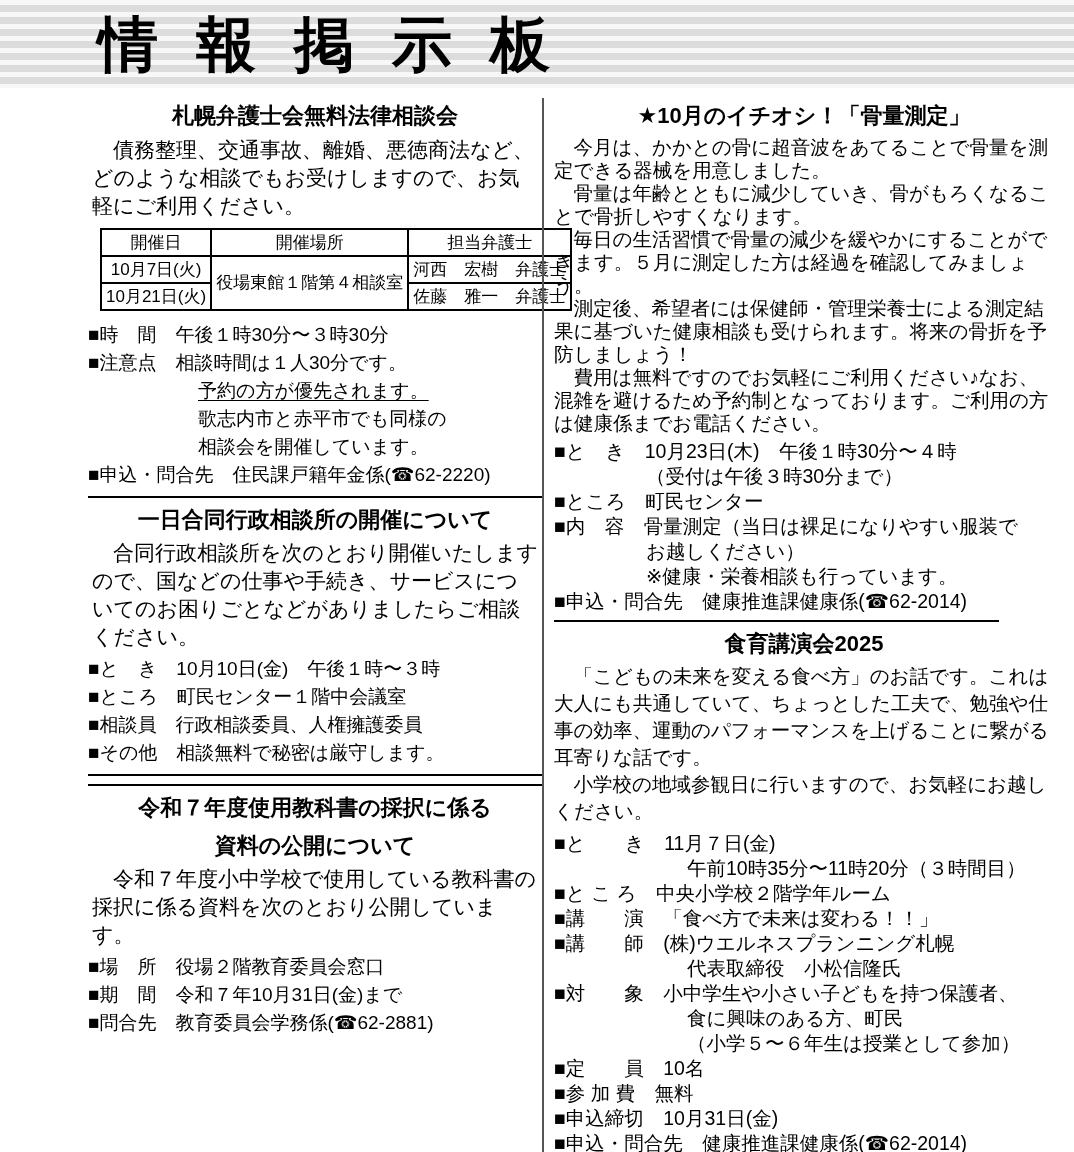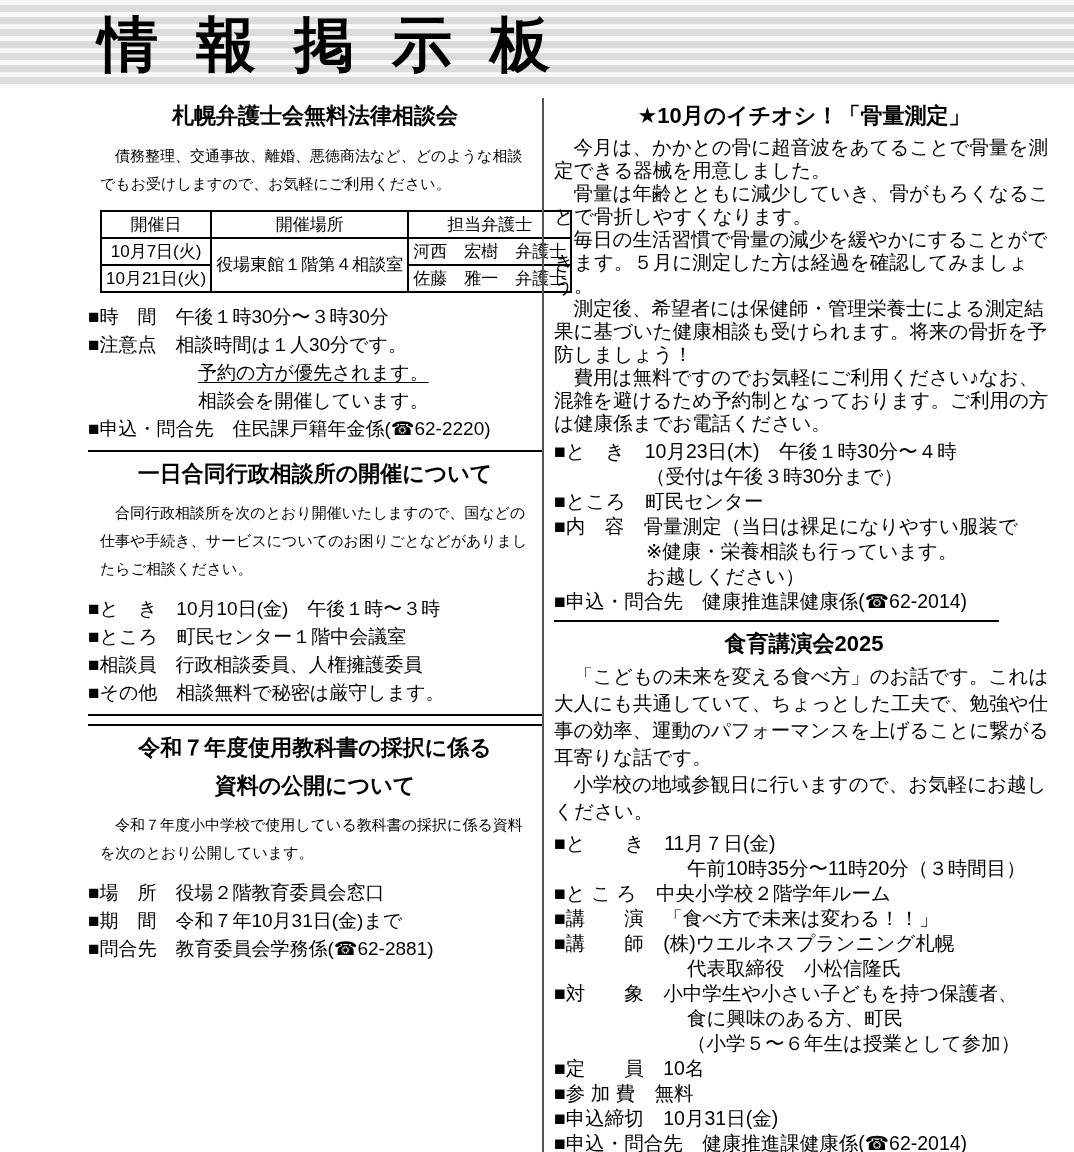--- a/index.html
+++ b/index.html
@@ -20,21 +20,21 @@
   }
   
   .content{position:relative;height:1064px;box-sizing:border-box;
     display:flex;padding:12px 20px 0 88px;}
   .vline{position:absolute;left:542px;top:10px;bottom:0;width:2px;background:#555;}
   .col{box-sizing:border-box;}
   .col.left{width:454px;}
   .col.right{width:500px;margin-left:12px;}
   
   h2{font-size:22px;font-weight:bold;text-align:center;margin:2px 0 6px;line-height:1.25;}
-  .left .para{font-size:15px;line-height:28px;text-indent:1em;margin:12px;}
+  .left .para{font-size:21px;line-height:28px;text-indent:1em;margin:4px;}
   .left .line{font-size:19px;line-height:28px;white-space:nowrap;}
   .right .para{font-size:19.5px;line-height:23px;text-indent:1em;margin:0;}
   .right .para2{line-height:27px;}
   .right .line{font-size:19.5px;line-height:25px;white-space:nowrap;}
   .ind-a{padding-left:110px;}
   .ind-b{padding-left:92px;}
   .ind-c{padding-left:133px;}
   .sm{font-size:17px;}
   .u{text-decoration:underline;text-underline-offset:3px;}
   hr.div{border:none;border-top:2px solid #000;margin:7px 0 8px 0;}
@@ -79,20 +79,21 @@
         </tr>
         <tr>
           <td>10月21日(火)</td>
           <td>佐藤　雅一　弁護士</td>
         </tr>
       </tbody>
         </table>
       <div class="line">■時　間　午後１時30分〜３時30分</div>
       <div class="line">■注意点　相談時間は１人30分です。</div>
       <div class="line ind-a u">予約の方が優先されます。</div>
+      <div class="line ind-a">歌志内市と赤平市でも同様の</div>
       <div class="line ind-a">相談会を開催しています。</div>
       <div class="line">■申込・問合先　住民課戸籍年金係(☎62-2220)</div>
     </section>
 
     <hr class="div">
 
     <section>
       <h2>一日合同行政相談所の開催について</h2>
       <p class="para">合同行政相談所を次のとおり開催いたしますので、国などの仕事や手続き、サービスについてのお困りごとなどがありましたらご相談ください。</p>
       <div class="line">■と　き　10月10日(金)　午後１時〜３時</div>
@@ -123,22 +124,22 @@
       <h2>★10月のイチオシ！「骨量測定」</h2>
       <p class="para">今月は、かかとの骨に超音波をあてることで骨量を測定できる器械を用意しました。</p>
       <p class="para">骨量は年齢とともに減少していき、骨がもろくなることで骨折しやすくなります。</p>
       <p class="para">毎日の生活習慣で骨量の減少を緩やかにすることができます。５月に測定した方は経過を確認してみましょう。</p>
       <p class="para">測定後、希望者には保健師・管理栄養士による測定結果に基づいた健康相談も受けられます。将来の骨折を予防しましょう！</p>
       <p class="para" style="margin-bottom:4px;">費用は無料ですのでお気軽にご利用ください♪なお、混雑を避けるため予約制となっております。ご利用の方は健康係までお電話ください。</p>
       <div class="line">■と　き　10月23日(木)　午後１時30分〜４時</div>
       <div class="line ind-b">（受付は午後３時30分まで）</div>
       <div class="line">■ところ　町民センター</div>
       <div class="line">■内　容　骨量測定（当日は裸足になりやすい服装で</div>
+      <div class="line ind-b">お越しください）</div>
       <div class="line ind-b sm">※健康・栄養相談も行っています。</div>
-      <div class="line ind-b">お越しください）</div>
       <div class="line">■申込・問合先　健康推進課健康係(☎62-2014)</div>
     </section>
 
     <hr class="div2">
 
     <section>
       <h2>食育講演会2025</h2>
       <p class="para para2">「こどもの未来を変える食べ方」のお話です。これは大人にも共通していて、ちょっとした工夫で、勉強や仕事の効率、運動のパフォーマンスを上げることに繋がる耳寄りな話です。</p>
       <p class="para para2" style="margin-bottom:6px;">小学校の地域参観日に行いますので、お気軽にお越しください。</p>
       <div class="line">■と　　き　11月７日(金)</div>

